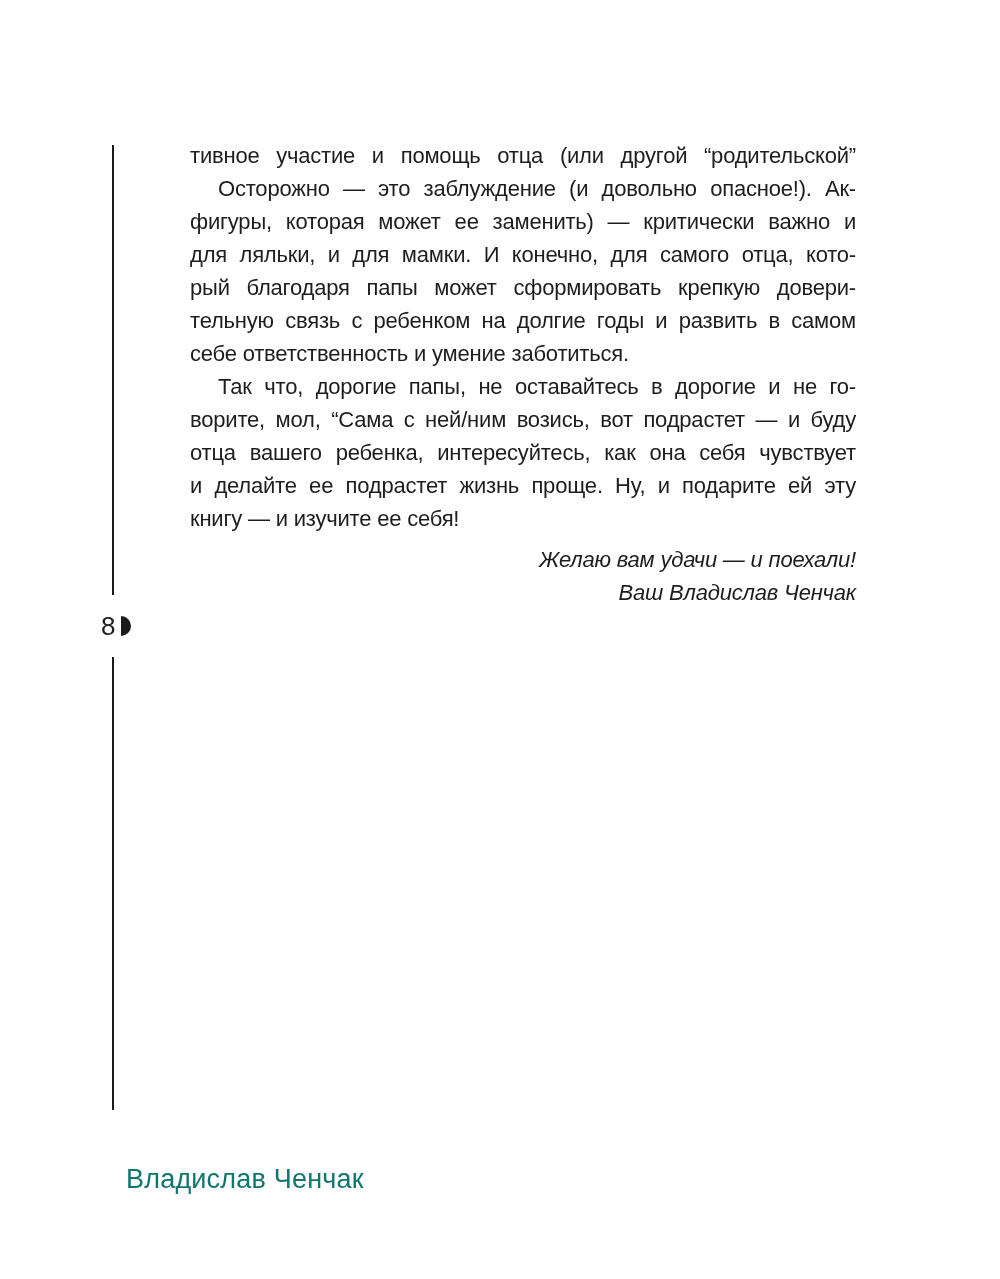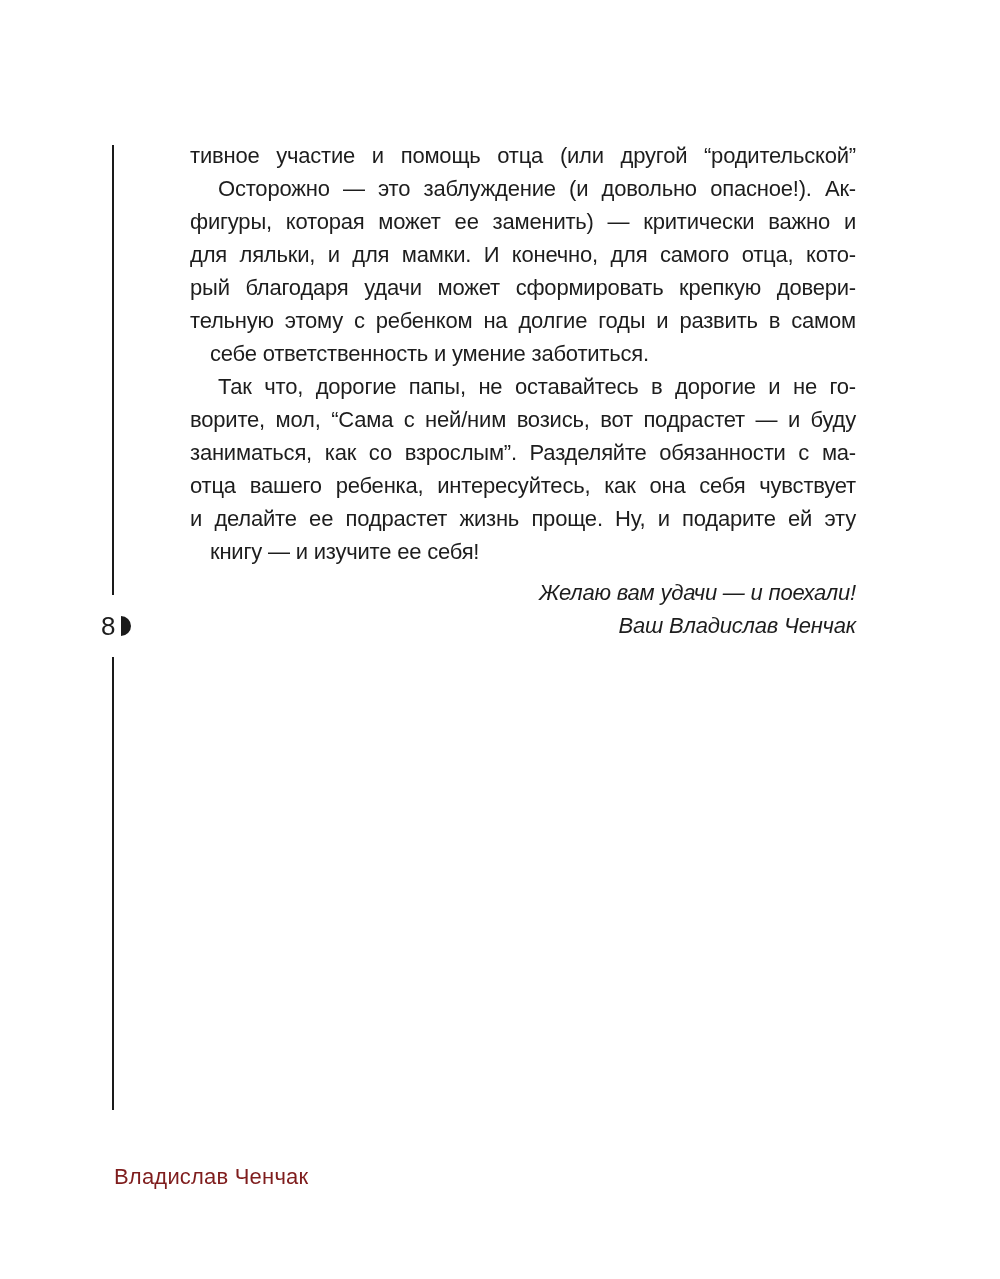--- a/index.html
+++ b/index.html
@@ -55,39 +55,39 @@
     font-size: 22px;
     line-height: 33px;
     letter-spacing: -0.2px;
   }
   .para .line {
     text-align: justify;
     text-align-last: justify;
     white-space: nowrap;
   }
   .para .line.first { text-indent: 28px; }
-  .para .line.last  { text-align-last: left; margin-left: 20px; }
+  .para .line.last  { text-align-last: left; }
 
   .signature {
     margin-top: 8px;
   }
   .signature .line {
     text-align: right !important;
     text-align-last: right !important;
     font-style: italic;
     text-indent: 0 !important;
   }
 
   
   .footer {
     position: absolute;
-    left: 114px;
+    left: 126px;
     top: 1164px;
-    font-size: 22px;
-    color: #7f1d1d;
+    font-size: 27px;
+    color: #0f766e;
     letter-spacing: 0.2px;
   }
 </style>
 </head>
 <body>
 
 <div class="page">
 
   <div class="rule top"></div>
   <div class="rule bottom"></div>
@@ -96,28 +96,27 @@
     <span class="num">8</span>
     <span class="half-circle"></span>
   </div>
 
   <div class="text-block">
     <div class="para">
         <div class="line">тивное участие и помощь отца (или другой “родительской”</div>
         <div class="line first">Осторожно — это заблуждение (и довольно опасное!). Ак-</div>
         <div class="line">фигуры, которая может ее заменить) — критически важно и</div>
         <div class="line">для ляльки, и для мамки. И конечно, для самого отца, кото-</div>
-        <div class="line">рый благодаря удачи может сформировать крепкую довери-</div>
-        <div class="line">тельную этому с ребенком на долгие годы и развить в самом</div>
+        <div class="line">рый благодаря папы может сформировать крепкую довери-</div>
+        <div class="line">тельную связь с ребенком на долгие годы и развить в самом</div>
         <div class="line last">себе ответственность и умение заботиться.</div>
       </div>
     <div class="para">
         <div class="line first">Так что, дорогие папы, не оставайтесь в дорогие и не го-</div>
         <div class="line">ворите, мол, “Сама с ней/ним возись, вот подрастет — и буду</div>
-        <div class="line">заниматься, как со взрослым”. Разделяйте обязанности с ма-</div>
         <div class="line">отца вашего ребенка, интересуйтесь, как она себя чувствует</div>
         <div class="line">и делайте ее подрастет жизнь проще. Ну, и подарите ей эту</div>
         <div class="line last">книгу — и изучите ее себя!</div>
       </div>
     <div class="para signature">
         <div class="line first">Желаю вам удачи — и поехали!</div>
         <div class="line last">Ваш Владислав Ченчак</div>
       </div>
   </div>
 

